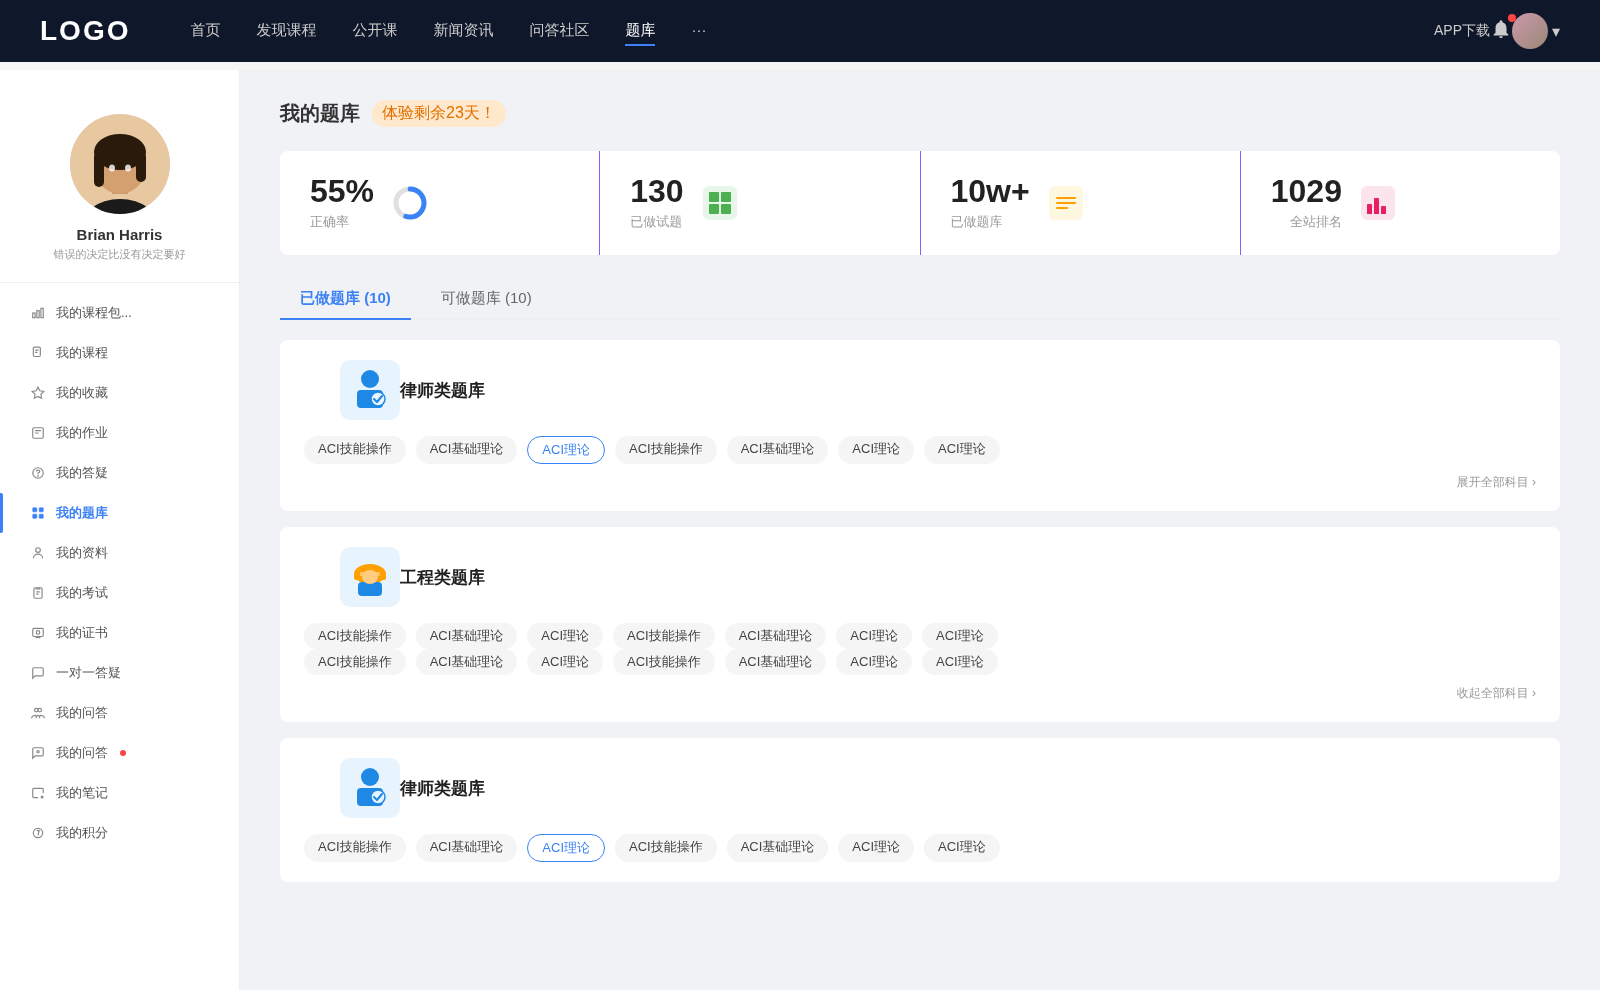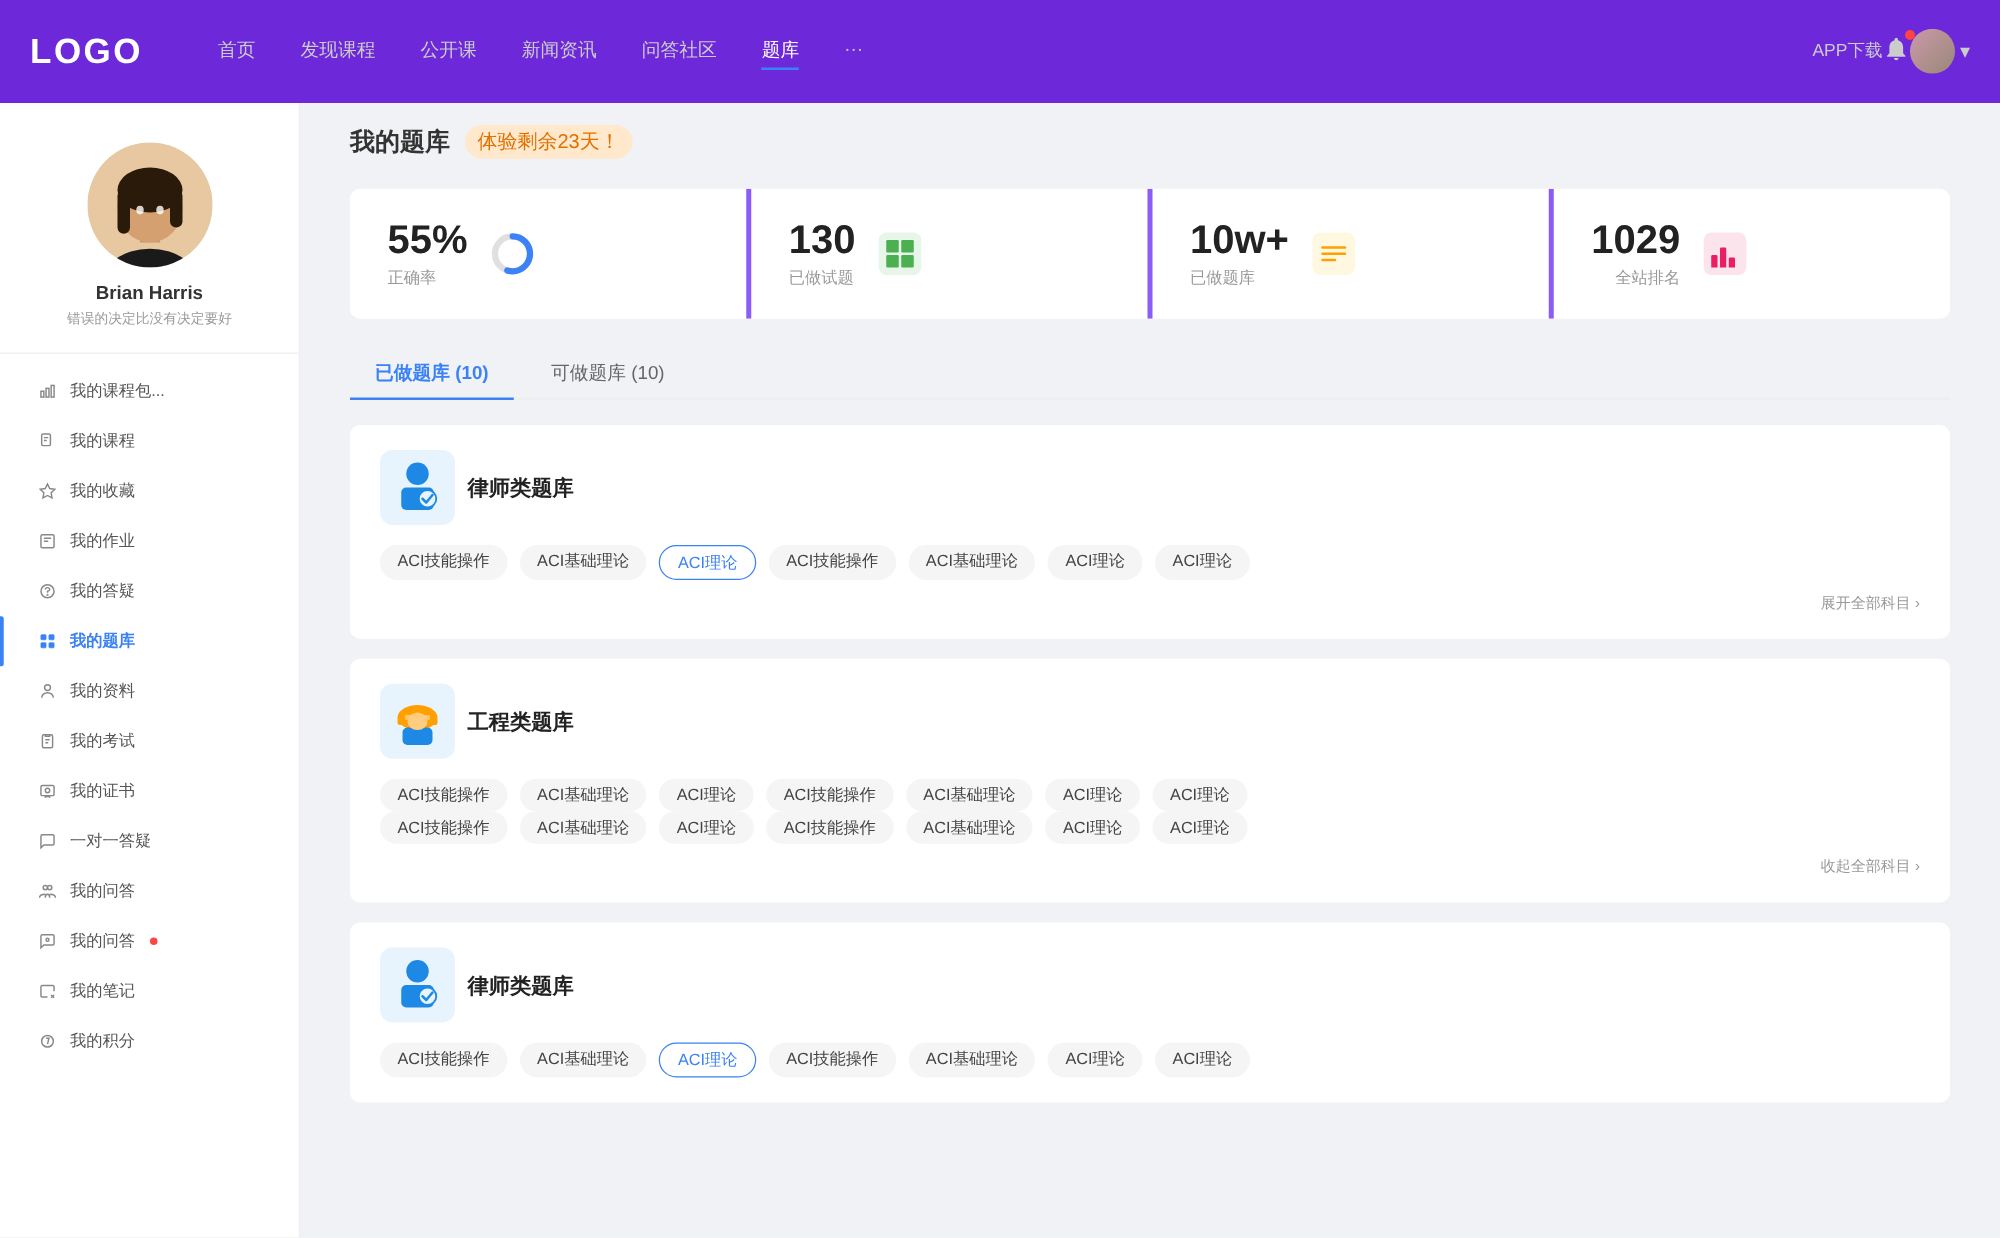--- a/index.html
+++ b/index.html
@@ -1,24 +1,24 @@
 <!DOCTYPE html>
 <html><head>
   <meta charset="utf-8">
   <style>
     * { box-sizing: border-box; margin: 0; padding: 0; }
     body { font-family: 'PingFang SC', 'Microsoft YaHei', sans-serif; background: #f5f5f5; color: #333; }
 
     
     .navbar {
-      background: #6d28d9;
-      height: 82px;
+      background: #0f172a;
+      height: 62px;
       display: flex;
       align-items: center;
-      padding: 0 24px;
+      padding: 0 40px;
       position: fixed;
       top: 0; left: 0; right: 0;
       z-index: 100;
     }
     .navbar-logo {
       font-size: 28px;
       font-weight: 900;
       color: #fff;
       margin-right: 60px;
       letter-spacing: 2px;
@@ -183,21 +183,21 @@
       border-radius: 8px;
       margin-bottom: 24px;
       overflow: hidden;
     }
     .stat-card {
       flex: 1;
       padding: 24px 30px;
       display: flex;
       align-items: center;
       gap: 16px;
-      border-right: 4px solid #8b5cf6;
+      border-right: 1px solid #8b5cf6;
     }
     .stat-card:last-child { border-right: none; text-align: right; }
     .stat-text {}
     .stat-value {
       font-size: 32px;
       font-weight: 700;
       color: #222;
       line-height: 1;
     }
     .stat-label {
@@ -278,22 +278,23 @@
     
     .bank-list { display: flex; flex-direction: column; gap: 16px; }
     .bank-card {
       background: #fff;
       border-radius: 8px;
       padding: 20px 24px;
     }
     .bank-card-header {
       display: flex;
       align-items: center;
-      gap: 10px;
+      gap: 0;
       margin-bottom: 16px;
+      margin-left: 36px;
     }
     .bank-icon {
       width: 60px; height: 60px;
       background: #e8f4fd;
       border-radius: 10px;
       display: flex;
       align-items: center;
       justify-content: center;
     }
     .bank-title {

